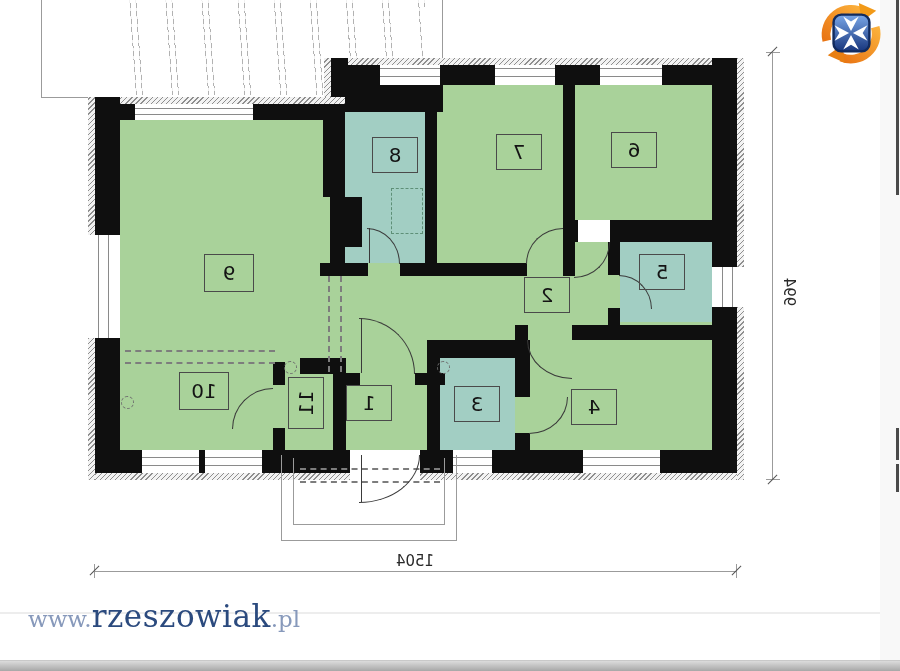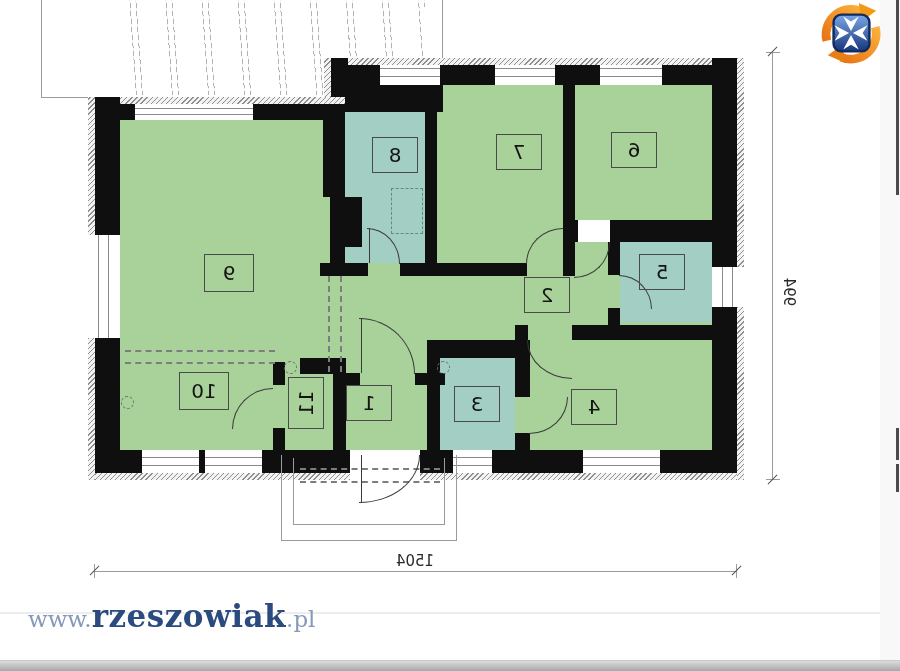--- a/index.html
+++ b/index.html
@@ -34,21 +34,21 @@
   #terracePat{background:
       repeating-linear-gradient(180deg,rgba(255,255,255,.82) 0 3px,rgba(255,255,255,0) 3px 8px),
       repeating-linear-gradient(94deg,#b2b2b2 0 1px,transparent 1px 6px,#b2b2b2 6px 7px,transparent 7px 36px);}
   .dim{position:absolute;display:flex;align-items:center;justify-content:center;
        font-size:15px;color:#2a2a2a;}
   .vtext{transform:rotate(-90deg);white-space:nowrap;}
   
   #brand{position:absolute;left:28px;top:598px;display:flex;align-items:baseline;
          font-family:"DejaVu Serif",serif;}
   #brand .www,#brand .pl{font-size:23px;color:#8799bb;}
-  #brand .name{font-size:31px;font-weight:bold;color:#2b4a7e;letter-spacing:.5px;}
+  #brand .name{font-size:31px;font-weight:normal;color:#2b4a7e;letter-spacing:.5px;}
   #tagline{position:absolute;left:29px;top:632px;font-family:"DejaVu Serif",serif;
            font-size:18px;color:#f08a00;letter-spacing:.4px;}
 </style>
 </head>
 <body>
 
 <div id="stage">
 
   <div id="plan">
 

